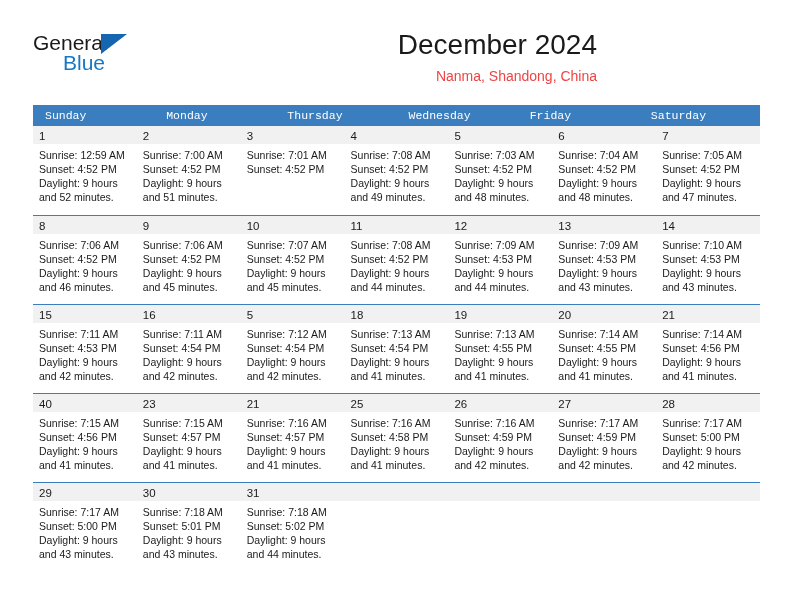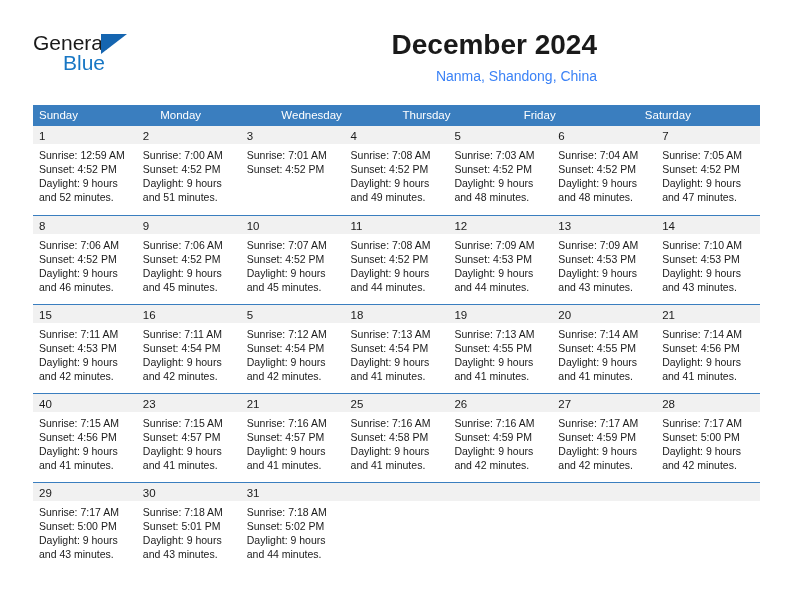--- a/index.html
+++ b/index.html
@@ -67,26 +67,26 @@
   .title-block {
     position: absolute;
     right: 0;
     top: 0;
     text-align: right;
   }
   .cal-title {
     font-size: 28px;
     color: #1a1a1a;
     line-height: 34px;
-    font-weight: bold;
+    font-weight: normal;
     margin: 0;
   }
   .cal-subtitle {
     font-size: 14px;
-    color: #3b82f6;
+    color: #ef4444;
     line-height: 20px;
     margin: 4px 0 0 0;
     font-weight: normal;
   }
 
   
   .calendar {
     position: absolute;
     left: 33px;
     top: 105px;
@@ -95,24 +95,25 @@
   .weekday-row {
     display: flex;
     background: #3a7ebf;
     height: 21px;
   }
   .weekday {
     flex: 1 1 0;
     color: #ffffff;
     font-size: 11.5px;
     line-height: 21px;
-    padding-left: 6px;
+    padding-left: 12px;
     box-sizing: border-box;
     white-space: nowrap;
     overflow: hidden;
+    font-family: Liberation Mono, monospace;
   }
   .week {
     display: flex;
     border-top: 1px solid #3a7ebf;
     height: 89px;
     box-sizing: border-box;
   }
   .week.first {
     border-top: none;
   }
@@ -168,22 +169,22 @@
       <h2 class="cal-subtitle">Nanma, Shandong, China</h2>
     </div>
 
   </div>
 
   <div class="calendar">
 
     <div class="weekday-row">
       <div class="weekday">Sunday</div>
       <div class="weekday">Monday</div>
+      <div class="weekday">Thursday</div>
       <div class="weekday">Wednesday</div>
-      <div class="weekday">Thursday</div>
       <div class="weekday">Friday</div>
       <div class="weekday">Saturday</div>
     </div>
 
     <div id="weeks-container">
         <div class="week first">
           <div class="day-cell">
             <div class="day-number-band"><span class="day-number">1</span></div>
             <div class="day-info">
               <div>Sunrise: 12:59 AM</div>

